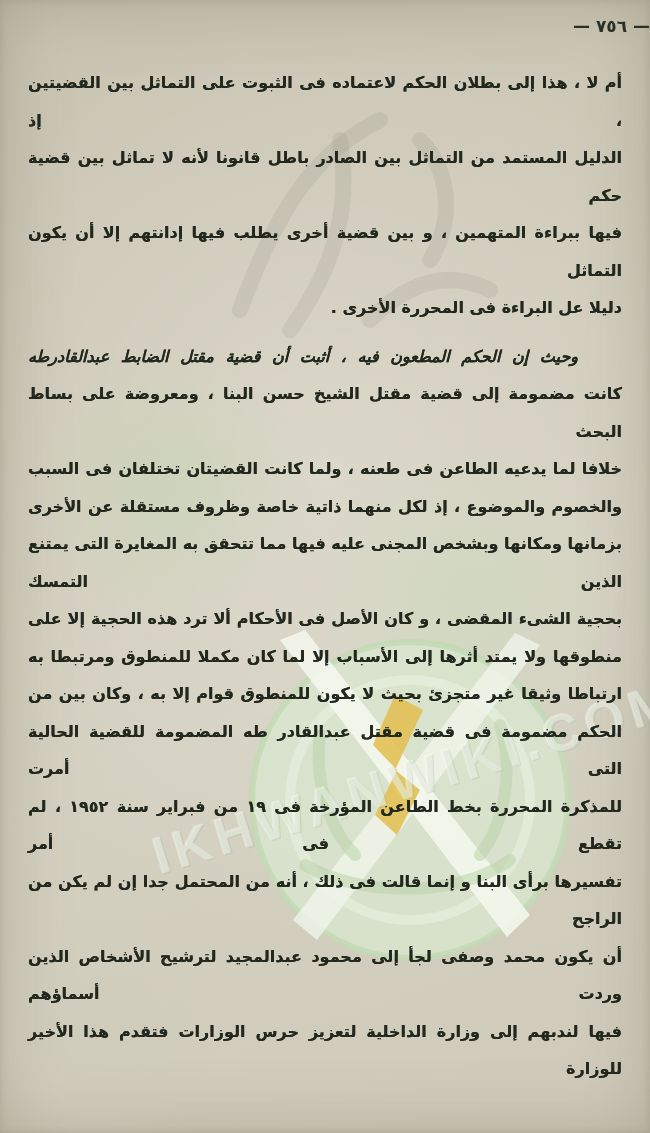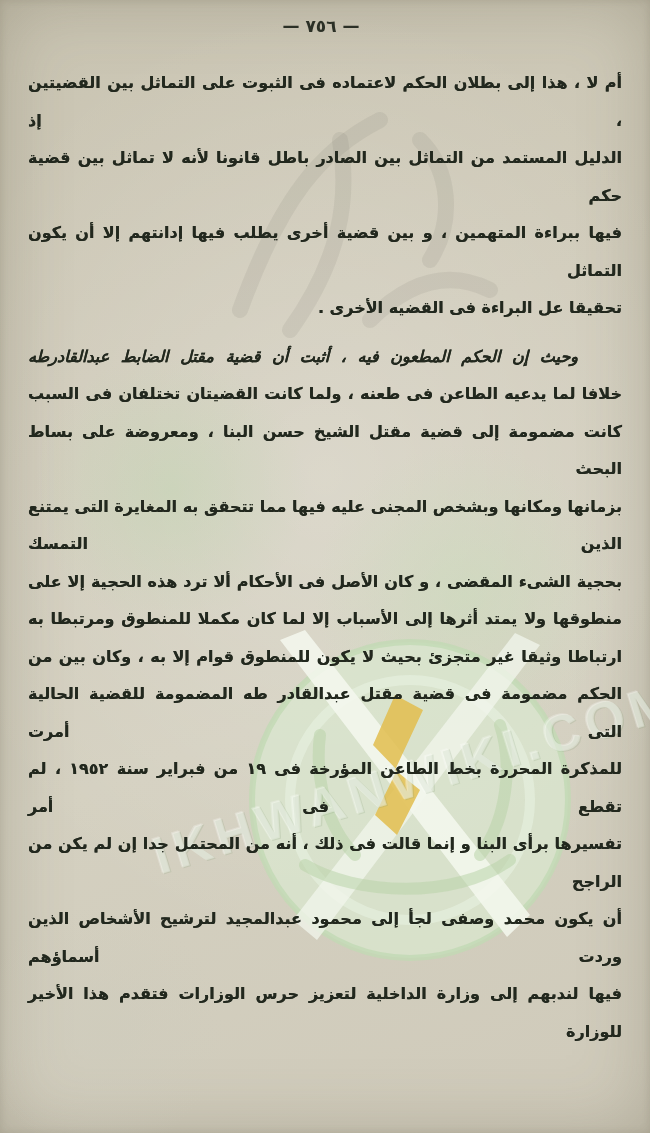--- a/index.html
+++ b/index.html
@@ -27,21 +27,21 @@
     transform:rotate(-17deg);transform-origin:left bottom;
     font-family:"Liberation Sans",sans-serif;
     font-size:52px;font-weight:bold;letter-spacing:6px;
     color:rgba(246,250,240,0.42);
     text-shadow:1px 1px 0 rgba(120,150,110,0.18), -1px -1px 0 rgba(255,255,255,0.25);
     white-space:nowrap;
   }
 
   
   .pageno{
-    position:absolute;top:16px;left:0;right:8px;text-align:center;
+    position:absolute;top:16px;left:0;right:0;
     font-size:17px;font-weight:bold;color:#2b3026;letter-spacing:4px;
   }
   .textblock{
     position:absolute;top:64px;right:28px;left:28px;
     direction:rtl;color:#22281e;
     font-size:16px;font-weight:bold;line-height:37.5px;
     text-shadow:0 0 0.5px rgba(34,40,30,0.85);
   }
   .line{text-align:justify;text-align-last:justify;}
   .line.para-end{text-align-last:right;}
@@ -86,27 +86,28 @@
   <div class="wm wm-site">IKHWANWIKI.COM</div>
 
   <div class="pageno">— ٧٥٦ —</div>
 
   <div class="textblock">
 
     <div class="para para-1">
       <div class="line">أم لا ، هذا إلى بطلان الحكم لاعتماده فى الثبوت على التماثل بين القضيتين ، إذ</div>
       <div class="line">الدليل المستمد من التماثل بين الصادر باطل قانونا لأنه لا تماثل بين قضية حكم</div>
       <div class="line">فيها ببراءة المتهمين ، و بين قضية أخرى يطلب فيها إدانتهم إلا أن يكون التماثل</div>
-      <div class="line para-end">تحقيقا عل البراءة فى القضيه الأخرى .</div>
+      <div class="line para-end">دليلا عل البراءة فى المحررة الأخرى .</div>
     </div>
 
     <div class="para para-2">
       <div class="line">وحيث إن الحكم المطعون فيه ، أثبت أن قضية مقتل الضابط عبدالقادرطه</div>
+      <div class="line">كانت مضمومة إلى قضية مقتل الشيخ حسن البنا ، ومعروضة على بساط البحث</div>
       <div class="line">خلافا لما يدعيه الطاعن فى طعنه ، ولما كانت القضيتان تختلفان فى السبب</div>
-      <div class="line">كانت مضمومة إلى قضية مقتل الشيخ حسن البنا ، ومعروضة على بساط البحث</div>
+      <div class="line">والخصوم والموضوع ، إذ لكل منهما ذاتية خاصة وظروف مستقلة عن الأخرى</div>
       <div class="line">بزمانها ومكانها وبشخص المجنى عليه فيها مما تتحقق به المغايرة التى يمتنع الذين التمسك</div>
       <div class="line">بحجية الشىء المقضى ، و كان الأصل فى الأحكام ألا ترد هذه الحجية إلا على</div>
       <div class="line">منطوقها ولا يمتد أثرها إلى الأسباب إلا لما كان مكملا للمنطوق ومرتبطا به</div>
       <div class="line">ارتباطا وثيقا غير متجزئ بحيث لا يكون للمنطوق قوام إلا به ، وكان بين من</div>
       <div class="line">الحكم مضمومة فى قضية مقتل عبدالقادر طه المضمومة للقضية الحالية التى أمرت</div>
       <div class="line">للمذكرة المحررة بخط الطاعن المؤرخة فى ١٩ من فبراير سنة ١٩٥٢ ، لم تقطع فى أمر</div>
       <div class="line">تفسيرها برأى البنا و إنما قالت فى ذلك ، أنه من المحتمل جدا إن لم يكن من الراجح</div>
       <div class="line">أن يكون محمد وصفى لجأ إلى محمود عبدالمجيد لترشيح الأشخاص الذين وردت أسماؤهم</div>
       <div class="line">فيها لندبهم إلى وزارة الداخلية لتعزيز حرس الوزارات فتقدم هذا الأخير للوزارة</div>
 

